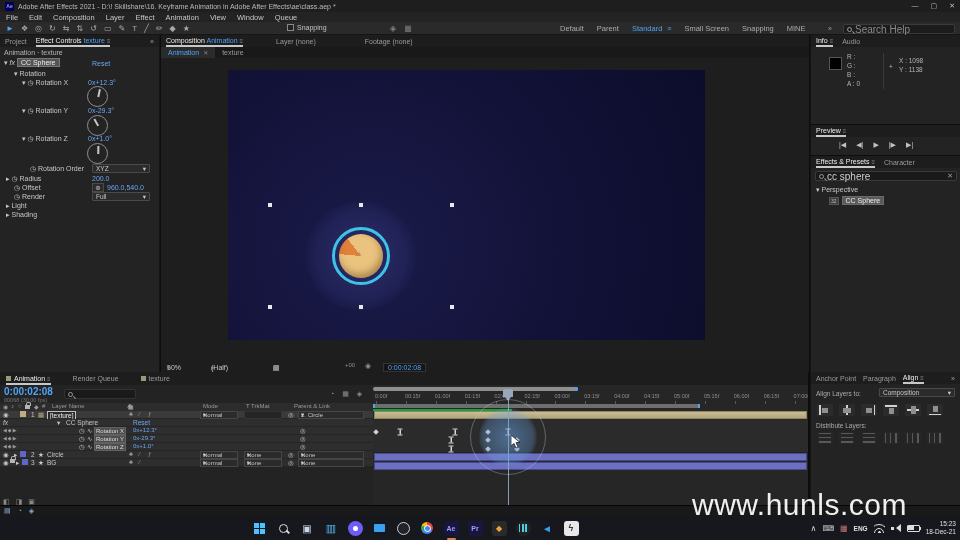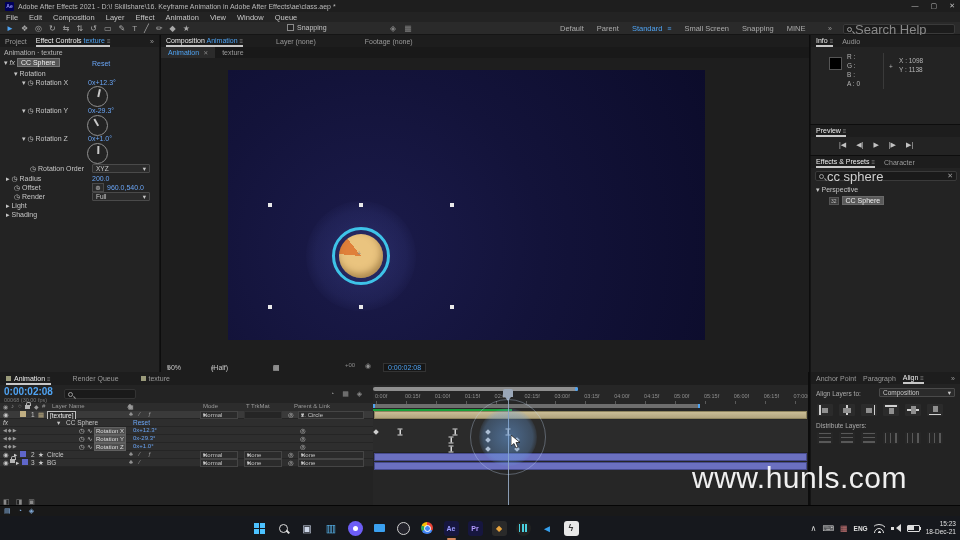--- a/index.html
+++ b/index.html
@@ -20,21 +20,21 @@
 .snaplabel{font-size:7px;color:#c2c2c2;}
 .tb-extra{position:absolute;left:390px;top:2px;display:flex;gap:8px;color:#7f7f7f;font-size:8px;}
 .wsbar{position:absolute;left:560px;top:0;height:13px;display:flex;align-items:center;gap:13px;}
 .ws{font-size:7.5px;color:#ababab;}
 .ws.on{color:#4fa3f2;}
 .wsm{font-size:7px;color:#4fa3f2;margin-left:-8px;}
 .tb-chev{position:absolute;left:828px;top:3px;color:#9a9a9a;font-size:7px;}
 .searchhelp{position:absolute;left:843px;top:2px;width:112px;height:10px;background:#1c1c1c;border:1px solid #3a3a3a;border-radius:2px;display:flex;align-items:center;gap:3px;padding:0 3px;}
 .mag{width:5px;height:5px;border:1px solid #9a9a9a;border-radius:50%;position:relative;flex:none;}
 .mag::after{content:'';position:absolute;left:4px;top:4px;width:3px;height:1px;background:#9a9a9a;transform:rotate(45deg);}
-input{background:transparent;border:none;outline:none;color:#cfcfcf;font-size:13px;width:90px;}
+input{background:transparent;border:none;outline:none;color:#cfcfcf;font-size:10px;width:90px;}
 input::placeholder{color:#8a8a8a;}
 
 .panel{position:absolute;background:#232323;}
 .ptabs{position:absolute;left:0;top:0;right:0;height:12px;background:#1d1d1d;display:flex;align-items:center;gap:9px;padding:0 5px;font-size:7px;color:#9a9a9a;}
 .ptab-on{color:#ececec;position:relative;height:12px;line-height:12px;border-bottom:2px solid #c8c8c8;}
 .bluetxt{color:#4fa3f2;}
 .dimico{color:#8a8a8a;font-size:6px;}
 .chev{margin-left:auto;color:#9a9a9a;font-size:7px;}
 
 .ec{left:0;top:35px;width:160px;height:337px;border-right:1px solid #141414;}
@@ -138,21 +138,21 @@
 .al-r::before{right:0;top:0;width:1.5px;height:100%;}.al-r::after{right:3px;top:2.5px;width:6px;height:5px;}
 .al-t::before{top:0;left:0;height:1.5px;width:100%;}.al-t::after{top:3px;left:3.5px;width:5px;height:6px;}
 .al-cy::before{top:4.2px;left:0;height:1.5px;width:100%;}.al-cy::after{top:1px;left:3.5px;width:5px;height:8px;}
 .al-b::before{bottom:0;left:0;height:1.5px;width:100%;}.al-b::after{bottom:3px;left:3.5px;width:5px;height:6px;}
 .dist::before{left:0;top:0;width:100%;height:100%;background:linear-gradient(#9a9a9a 0 1.5px,transparent 1.5px 4px,#9a9a9a 4px 5.5px,transparent 5.5px 8px,#9a9a9a 8px 9.5px);}
 .dist::after{display:none;}
 .dist.v::before{background:linear-gradient(90deg,#9a9a9a 0 1.5px,transparent 1.5px 5px,#9a9a9a 5px 6.5px,transparent 6.5px 10px,#9a9a9a 10px 11.5px);}
 
 .statusbar{position:absolute;left:0;top:505px;width:960px;height:11px;background:#191919;border-top:1px solid #050505;display:flex;align-items:center;gap:7px;padding:0 4px;}
 .sico{font-size:7px;color:#7fa7d4;}
-.watermark{position:absolute;left:692px;top:461px;font-size:30px;color:rgba(255,255,255,.93);z-index:50;letter-spacing:.5px;}
+.watermark{position:absolute;left:692px;top:488px;font-size:30px;color:rgba(255,255,255,.93);z-index:50;letter-spacing:.5px;}
 .taskbar{position:absolute;left:0;top:516px;width:960px;height:24px;background:#16181d;}
 .tb-apps{position:absolute;left:0;right:130px;top:0;height:24px;display:flex;align-items:center;justify-content:center;gap:9px;}
 .app{width:15px;height:15px;border-radius:3px;display:flex;align-items:center;justify-content:center;position:relative;font-size:7px;}
 .app.start::before{content:'';width:5px;height:5px;background:#4cc2ff;box-shadow:6px 0 #4cc2ff,0 6px #4cc2ff,6px 6px #4cc2ff;margin:-6px 0 0 -6px;}
 .app.search::before{content:'';width:7px;height:7px;border:1.5px solid #ddd;border-radius:50%;}
 .app.search::after{content:'';position:absolute;left:10px;top:10px;width:4px;height:1.5px;background:#ddd;transform:rotate(45deg);}
 .app.task-view::before{content:'▣';color:#cdd6e8;font-size:10px;}
 .app.files::before{content:'▥';color:#58b7f0;font-size:11px;}
 .app.chat{background:#6d5df6;border-radius:50%;}
 .app.chat::before{content:'';width:5px;height:5px;background:#fff;border-radius:50%;}

